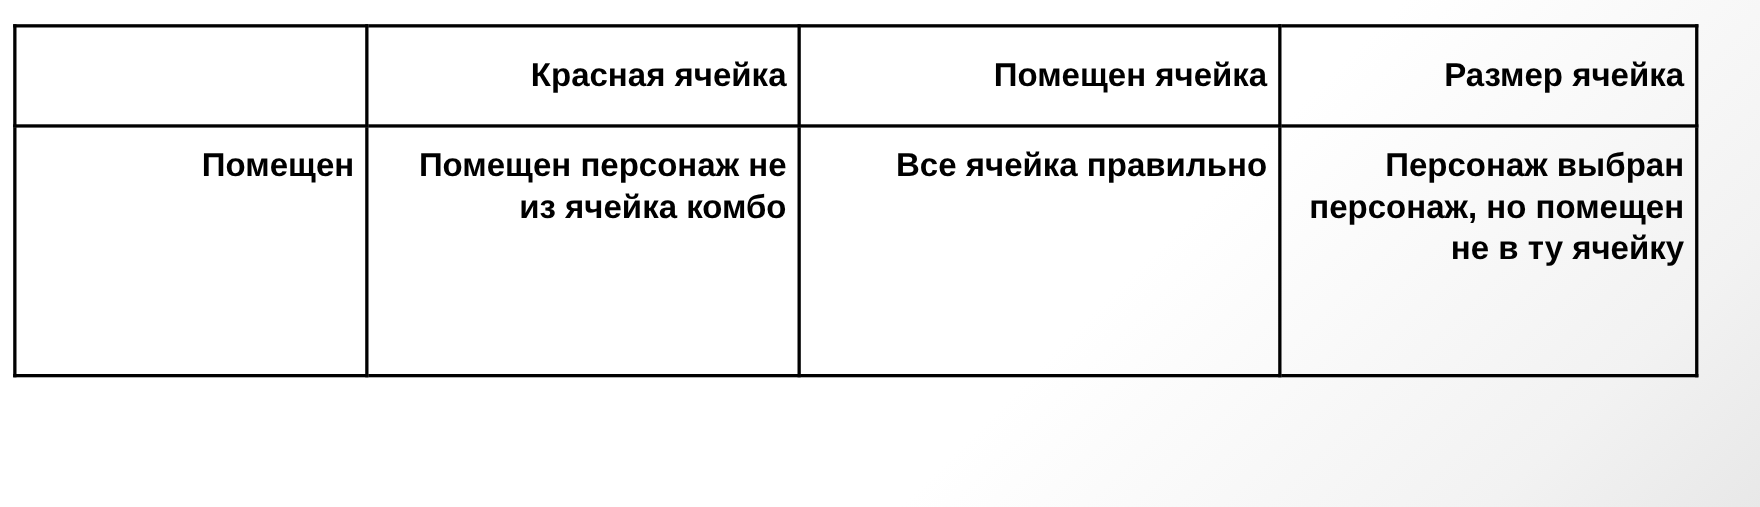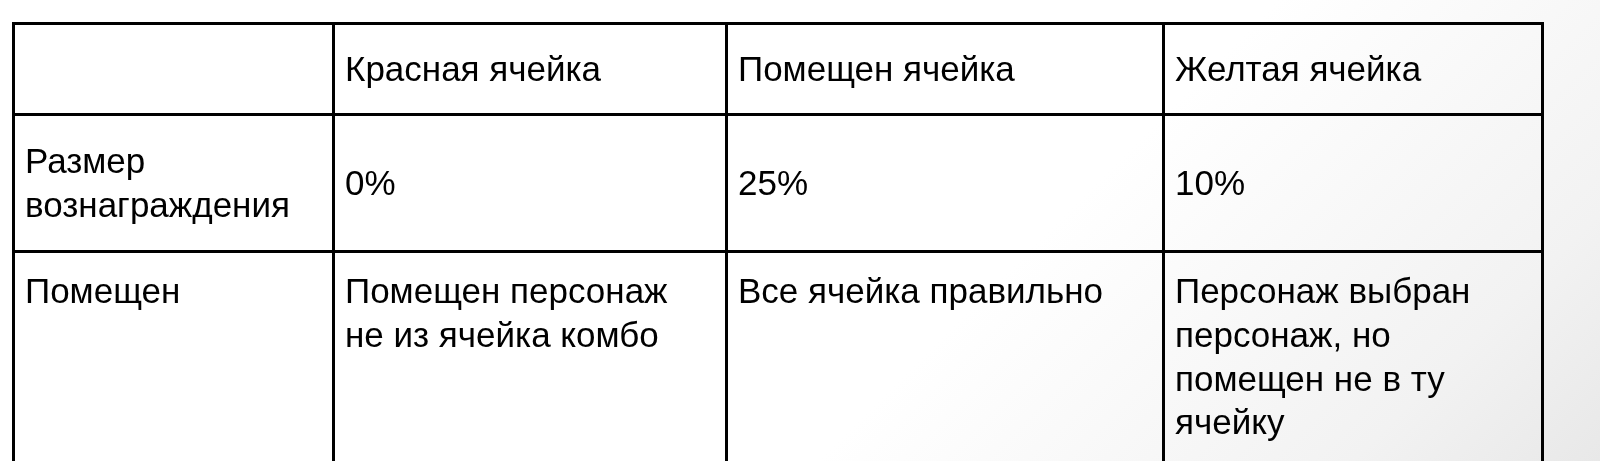--- a/index.html
+++ b/index.html
@@ -28,24 +28,24 @@
   }
   table.reward-table {
     border-collapse: collapse;
     width: 100%;
     table-layout: fixed;
     background: transparent;
   }
   table.reward-table td,
   table.reward-table th {
     border: 3px solid #000000;
-    text-align: left;
+    text-align: right;
     vertical-align: middle;
-    font-weight: normal;
-    font-size: 35px;
+    font-weight: bold;
+    font-size: 30px;
     line-height: 1.25;
     padding: 8px 10px;
     color: #000000;
     background: transparent;
   }
   col.c0 { width: 320px; }
   col.c1 { width: 393px; }
   col.c2 { width: 437px; }
   col.c3 { width: 379px; }
 
@@ -72,35 +72,21 @@
           <td>
             <span class="cell-text"></span>
           </td>
           <td>
             <span class="cell-text">Красная ячейка</span>
           </td>
           <td>
             <span class="cell-text">Помещен ячейка</span>
           </td>
           <td>
-            <span class="cell-text">Желтая ячейка</span>
-          </td>
-        </tr>
-        <tr class="size-row">
-          <td class="label-cell">
-            <span class="cell-text">Размер вознаграждения</span>
-          </td>
-          <td>
-            <span class="cell-text">0%</span>
-          </td>
-          <td>
-            <span class="cell-text">25%</span>
-          </td>
-          <td>
-            <span class="cell-text">10%</span>
+            <span class="cell-text">Размер ячейка</span>
           </td>
         </tr>
         <tr class="reason-row">
           <td class="label-cell">
             <span class="cell-text">Помещен</span>
           </td>
           <td>
             <span class="cell-text">Помещен персонаж не из ячейка комбо</span>
           </td>
           <td>

